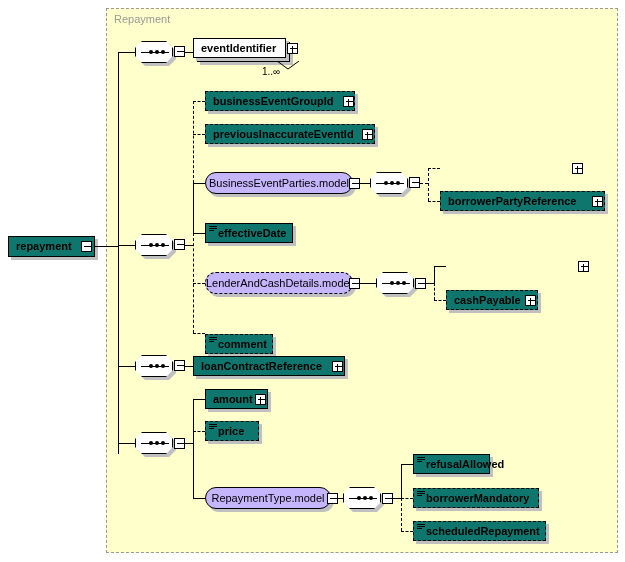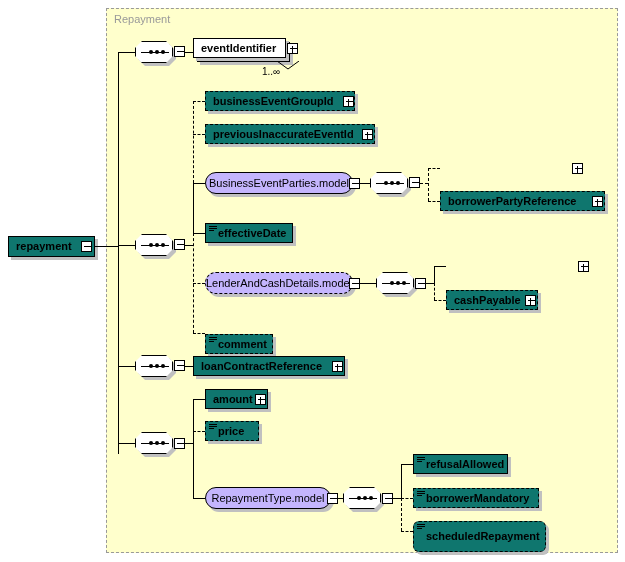--- a/index.html
+++ b/index.html
@@ -334,41 +334,41 @@
     <div class="dot" style="left:19px;"></div>
     <div class="dot" style="left:25px;"></div>
   </div>
   <div class="pm" style="left:382px;top:493px;"></div>
   <div class="ln h" style="left:393px;top:498px;width:8px;"></div>
 
   <div class="ln v" style="left:401px;top:464px;height:34px;"></div>
   <div class="dln v" style="left:401px;top:498px;height:33px;"></div>
 
   <div class="ln h" style="left:401px;top:464px;width:12px;"></div>
-  <div class="node has-mark" style="left:413px;top:454px;width:95px;height:20px;">
+  <div class="node has-mark" style="left:413px;top:454px;width:77px;height:20px;">
     <span class="stmark">
         <i></i>
         <i></i>
         <i></i>
       </span>
     <span class="lbl">refusalAllowed</span>
   </div>
 
   <div class="dln h" style="left:401px;top:498px;width:12px;"></div>
   <div class="node optional has-mark" style="left:413px;top:488px;width:126px;height:20px;">
     <span class="stmark">
         <i></i>
         <i></i>
         <i></i>
       </span>
     <span class="lbl">borrowerMandatory</span>
   </div>
 
   <div class="dln h" style="left:401px;top:531px;width:12px;"></div>
-  <div class="node optional has-mark" style="left:413px;top:521px;width:133px;height:31px;border-radius:6px;">
+  <div class="node optional has-mark" style="left:413px;top:521px;width:133px;height:20px;">
     <span class="stmark">
         <i></i>
         <i></i>
         <i></i>
       </span>
     <span class="lbl">scheduledRepayment</span>
   </div>
 
 </div>
 

